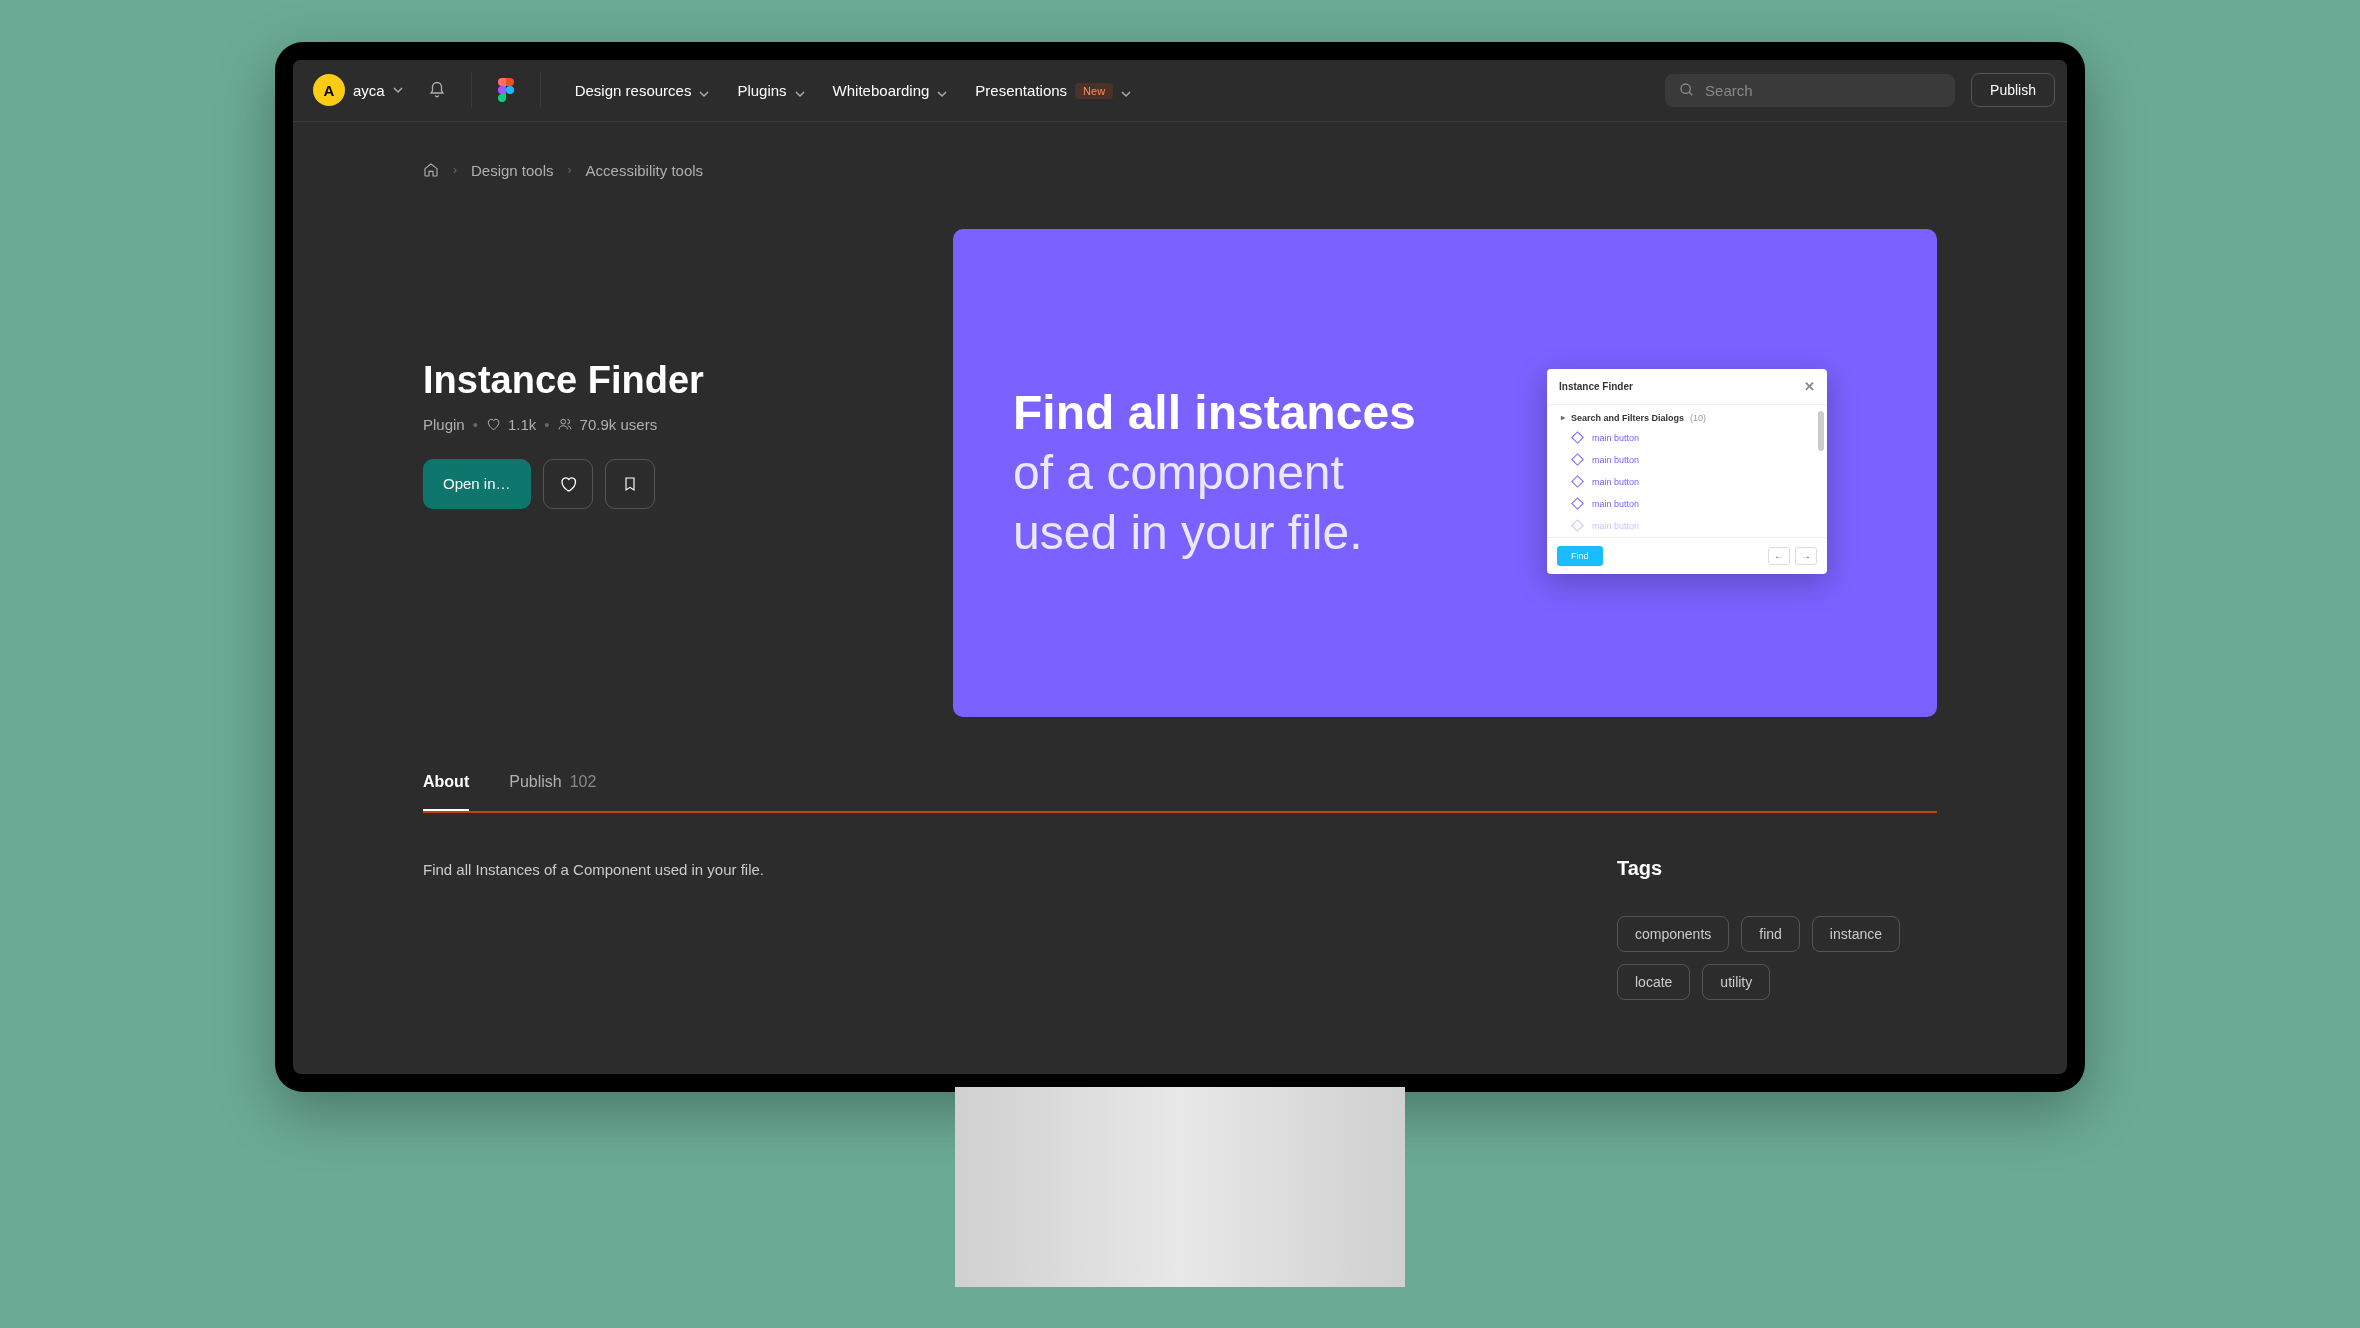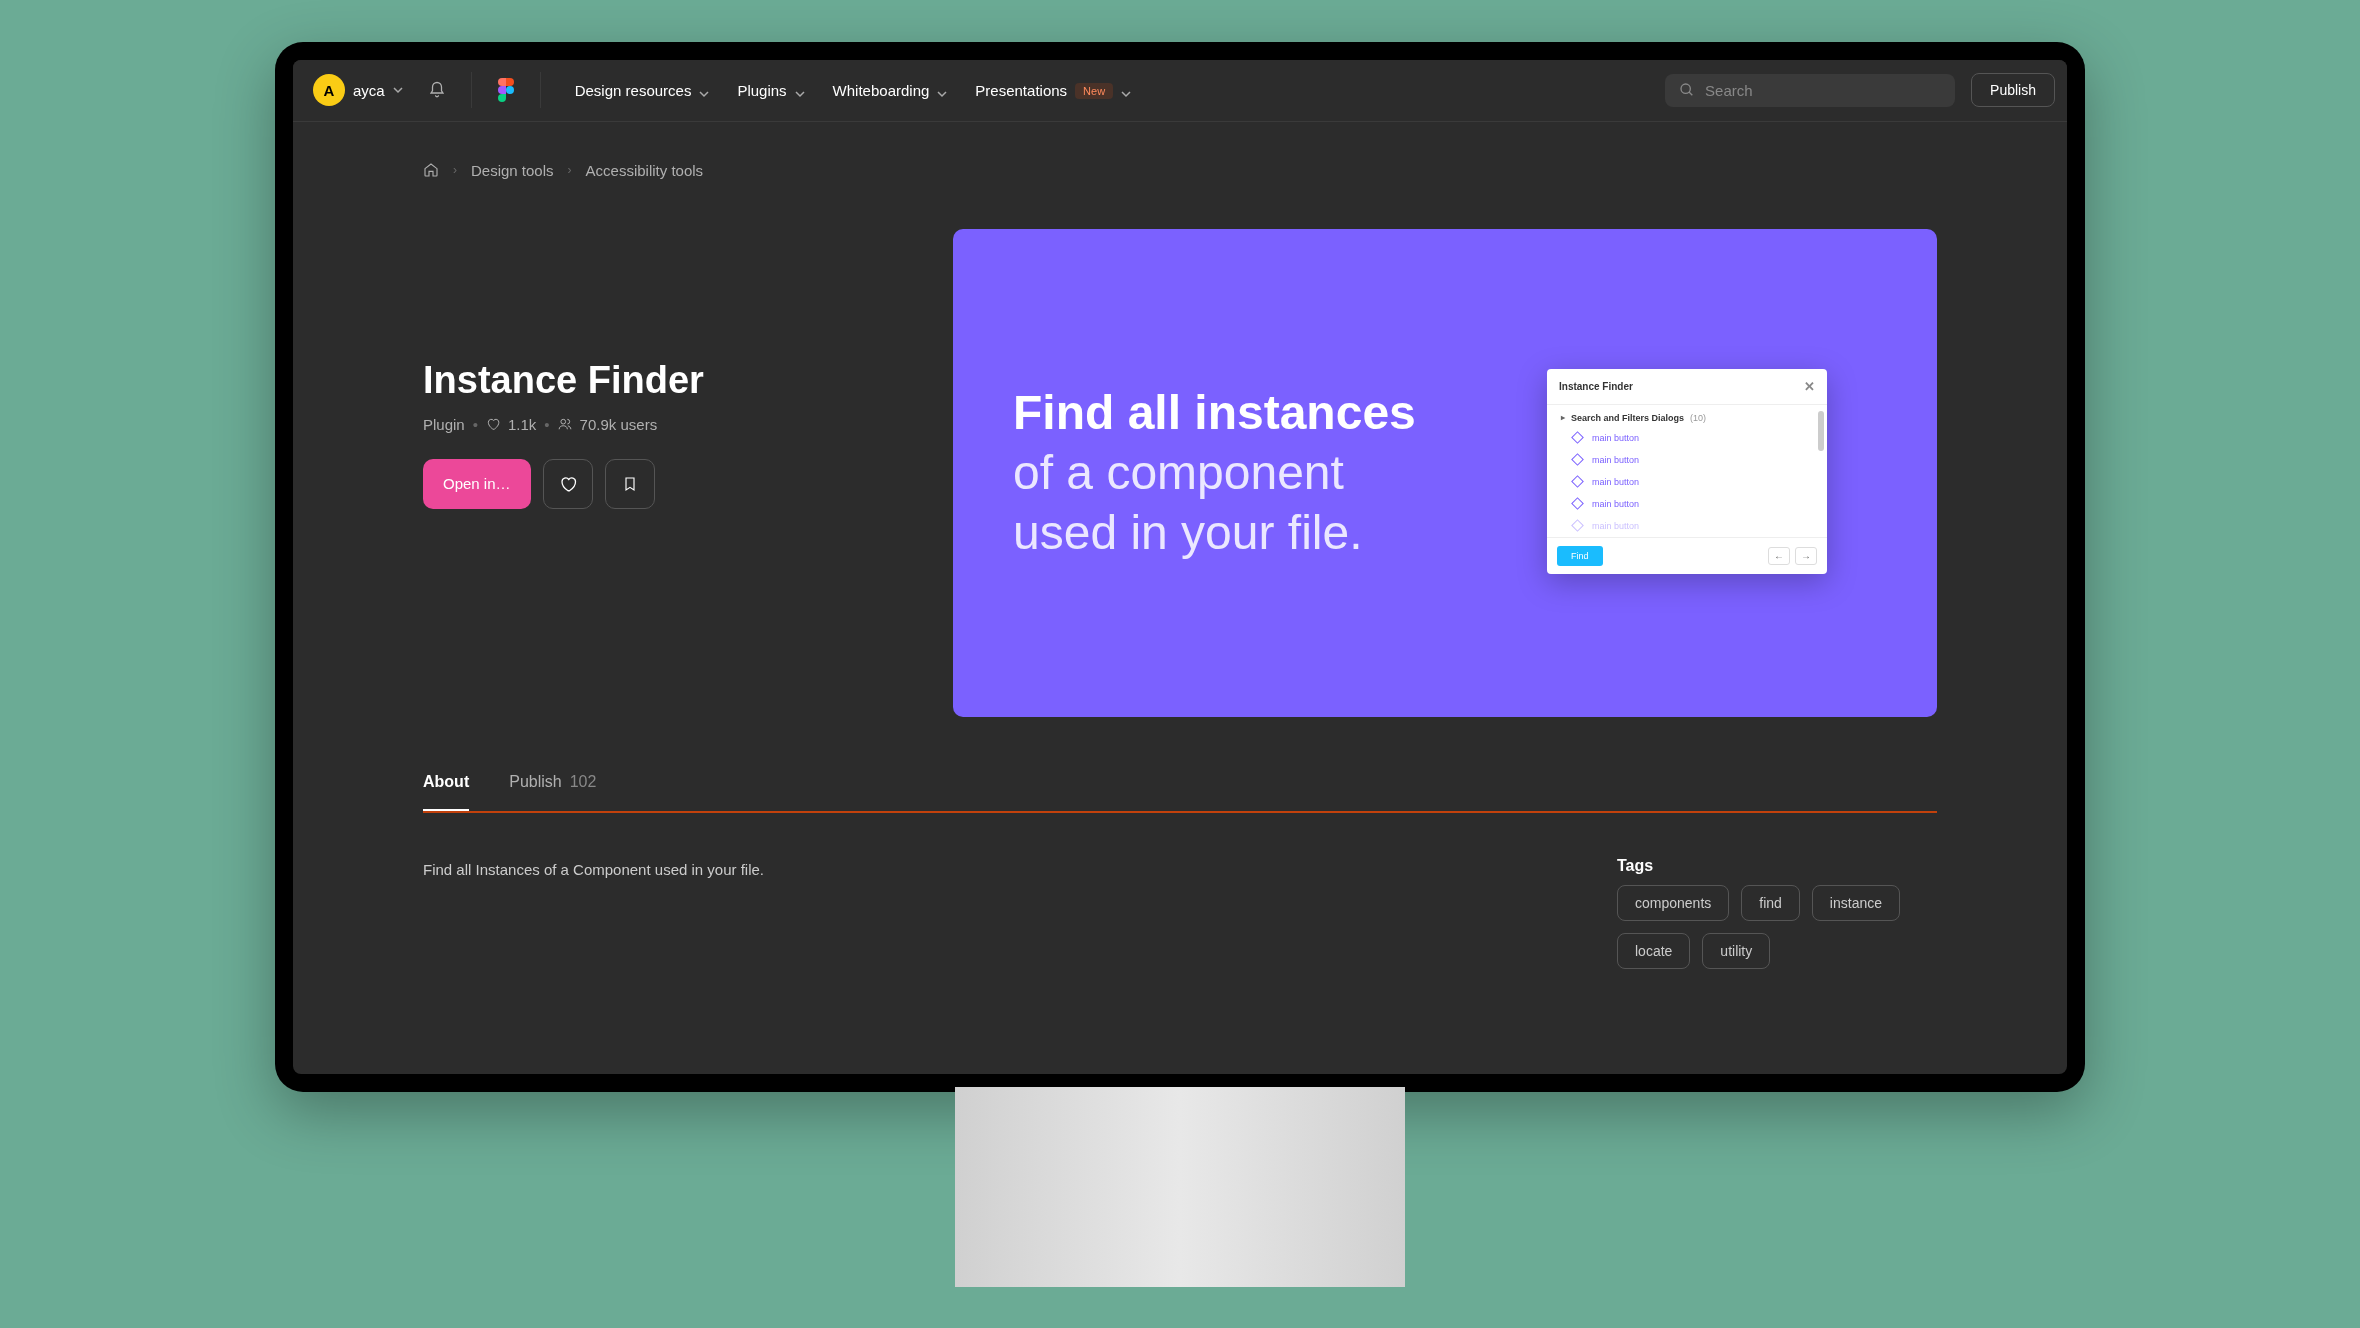--- a/index.html
+++ b/index.html
@@ -208,21 +208,21 @@
   color: #b0b0b0;
   font-size: 15px;
   margin-bottom: 26px;
 }
 .meta-row .dot { color: #666; }
 .actions {
   display: flex;
   gap: 12px;
 }
 .open-btn {
-  background: #ec4899;
+  background: #0f766e;
   color: #fff;
   border: none;
   padding: 14px 20px;
   border-radius: 10px;
   font-size: 15px;
   font-weight: 500;
   cursor: pointer;
   white-space: nowrap;
   max-width: 118px;
   overflow: hidden;
@@ -377,22 +377,22 @@
   flex: 1;
   color: #ccc;
   font-size: 15px;
   line-height: 1.7;
 }
 .description p { margin-bottom: 26px; }
 .tags-section { width: 320px; }
 .tags-title {
   color: #fff;
   font-weight: 600;
-  font-size: 16px;
-  margin-bottom: 10px;
+  font-size: 20px;
+  margin-bottom: 36px;
 }
 .tags {
   display: flex;
   flex-wrap: wrap;
   gap: 12px;
 }
 .tag {
   border: 1px solid #555;
   color: #ccc;
   padding: 9px 17px;

